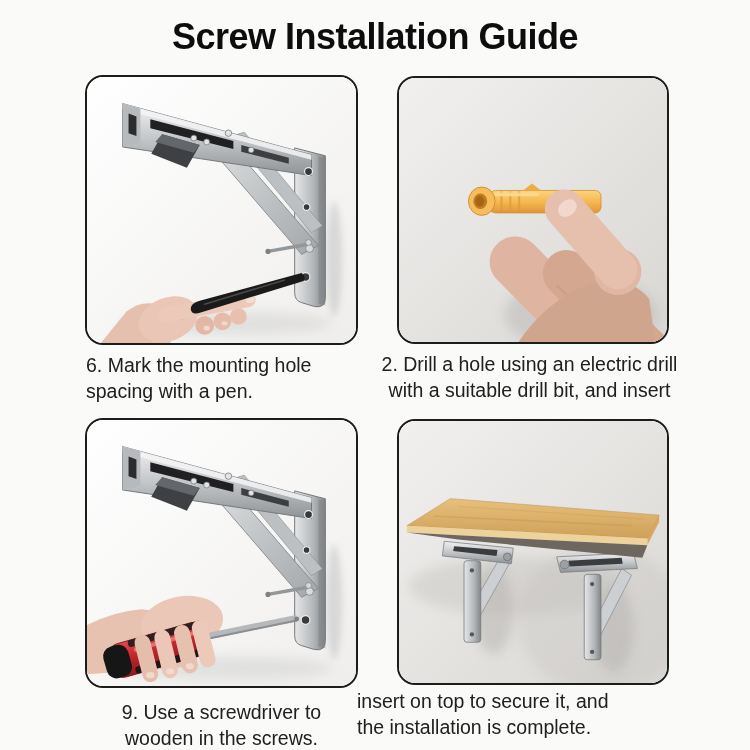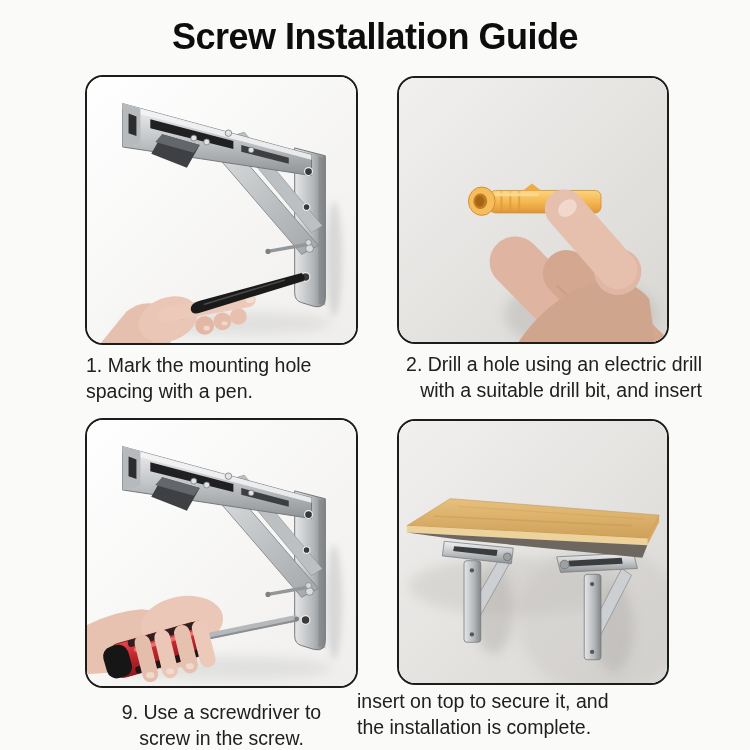--- a/index.html
+++ b/index.html
@@ -29,21 +29,21 @@
   #panel2{left:397px;top:76px;width:272px;height:268px;}
   #panel3{left:85px;top:418px;width:273px;height:270px;}
   #panel4{left:397px;top:419px;width:272px;height:266px;}
   .caption{
     position:absolute;
     font-size:19.5px;line-height:26px;font-weight:500;
     color:#202020;
   }
   .caption .cap-line{display:block;}
   #cap1{left:86px;top:352px;width:300px;text-align:left;}
-  #cap2{left:357px;top:351px;width:345px;text-align:right;}
+  #cap2{left:357px;top:351px;width:345px;text-align:center;}
   #cap3{left:85px;top:699px;width:273px;text-align:center;}
   #cap4{left:357px;top:688px;width:340px;text-align:left;}
 </style>
 </head>
 <body>
 
 <svg width="0" height="0" style="position:absolute" aria-hidden="true">
   <defs>
     <linearGradient id="gMetalArm" x1="0" y1="0" x2="0" y2="1">
       <stop offset="0" stop-color="#f0f1f2"></stop>
@@ -234,29 +234,29 @@
         <polygon points="8,108 52,80 264,97 252,121" fill="url(#gWood)" stroke="#c2965a" stroke-width=".6"></polygon>
         <path d="M36,98 L236,108" stroke="#c6954e" stroke-width="1.4" opacity=".5" fill="none"></path>
         <path d="M60,88 L248,101" stroke="#c6954e" stroke-width="1" opacity=".35" fill="none"></path>
         <polygon points="8,108 252,121 252,128 8,115" fill="#eed29b"></polygon>
         <polygon points="8,115 252,128 247,141 60,122" fill="#6e675f"></polygon>
       </g>
     </svg>
   </div>
 
   <div class="caption" id="cap1">
-    <span class="cap-line">1. Mark the mounting hole</span>
+    <span class="cap-line">6. Mark the mounting hole</span>
     <span class="cap-line">spacing with a pen.</span>
   </div>
   <div class="caption" id="cap2">
     <span class="cap-line">2. Drill a hole using an electric drill</span>
     <span class="cap-line">with a suitable drill bit, and insert</span>
   </div>
   <div class="caption" id="cap3">
     <span class="cap-line">9. Use a screwdriver to</span>
-    <span class="cap-line">screw in the screw.</span>
+    <span class="cap-line">wooden in the screws.</span>
   </div>
   <div class="caption" id="cap4">
     <span class="cap-line">insert on top to secure it, and</span>
     <span class="cap-line">the installation is complete.</span>
   </div>
 
 </div>
 
 </body></html>

